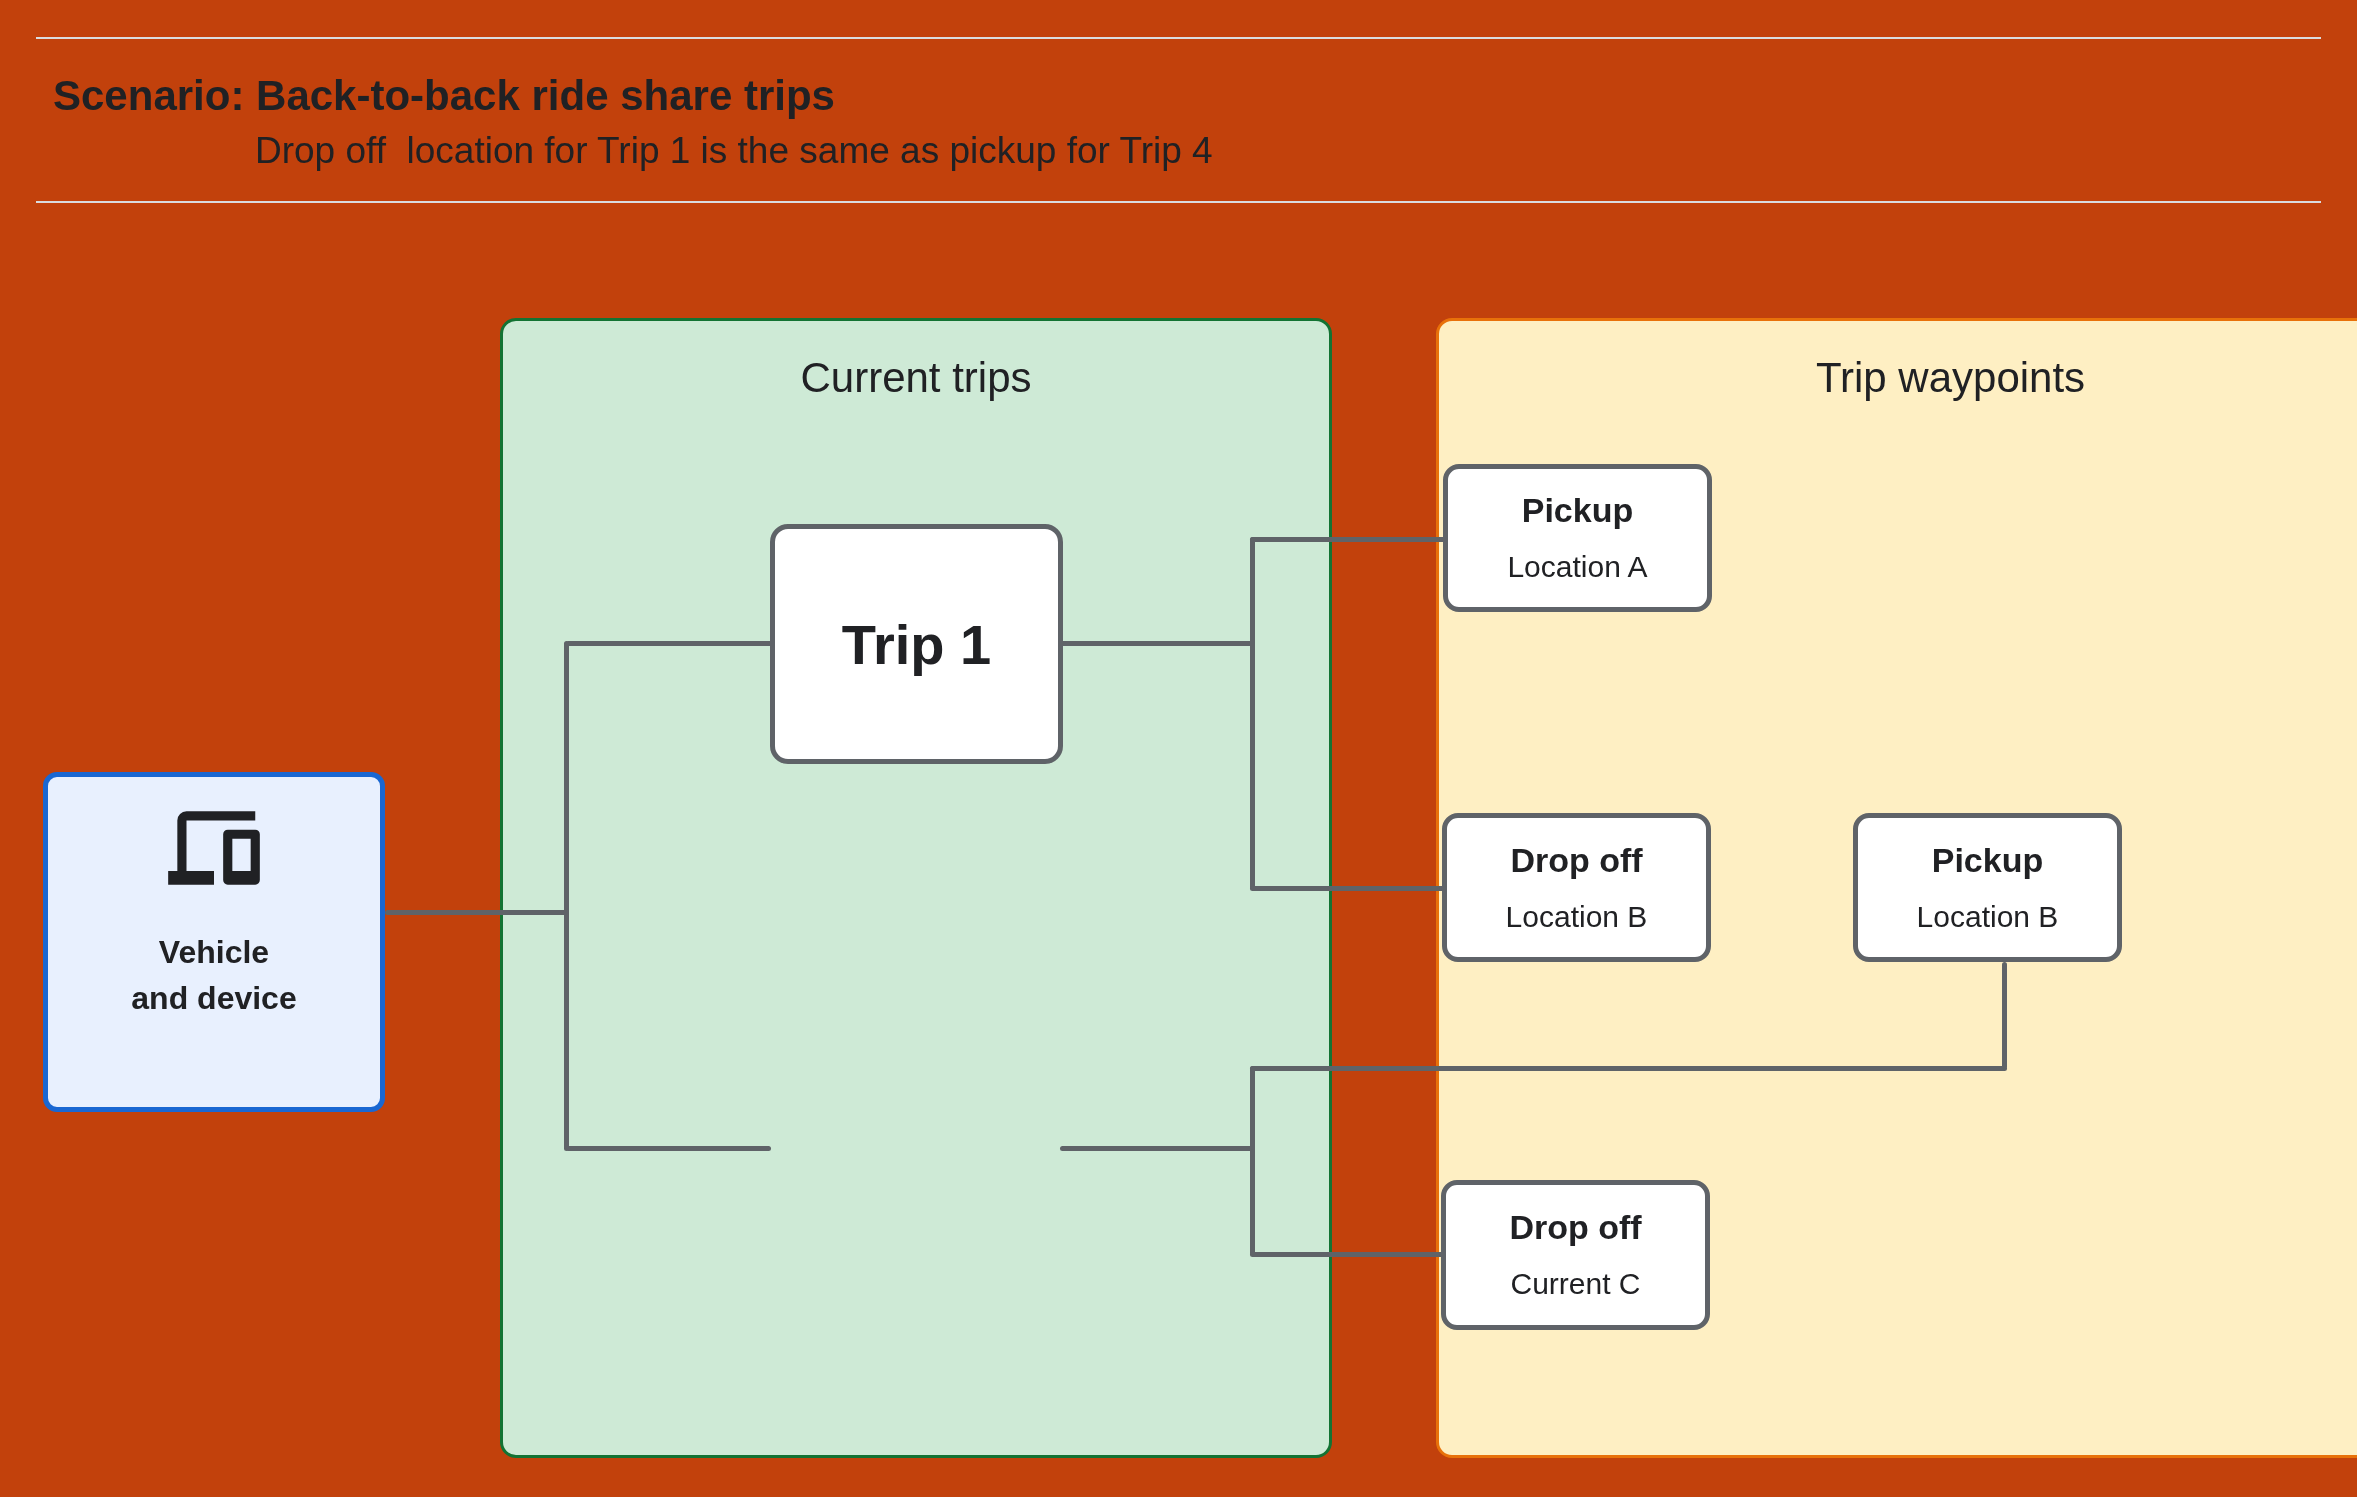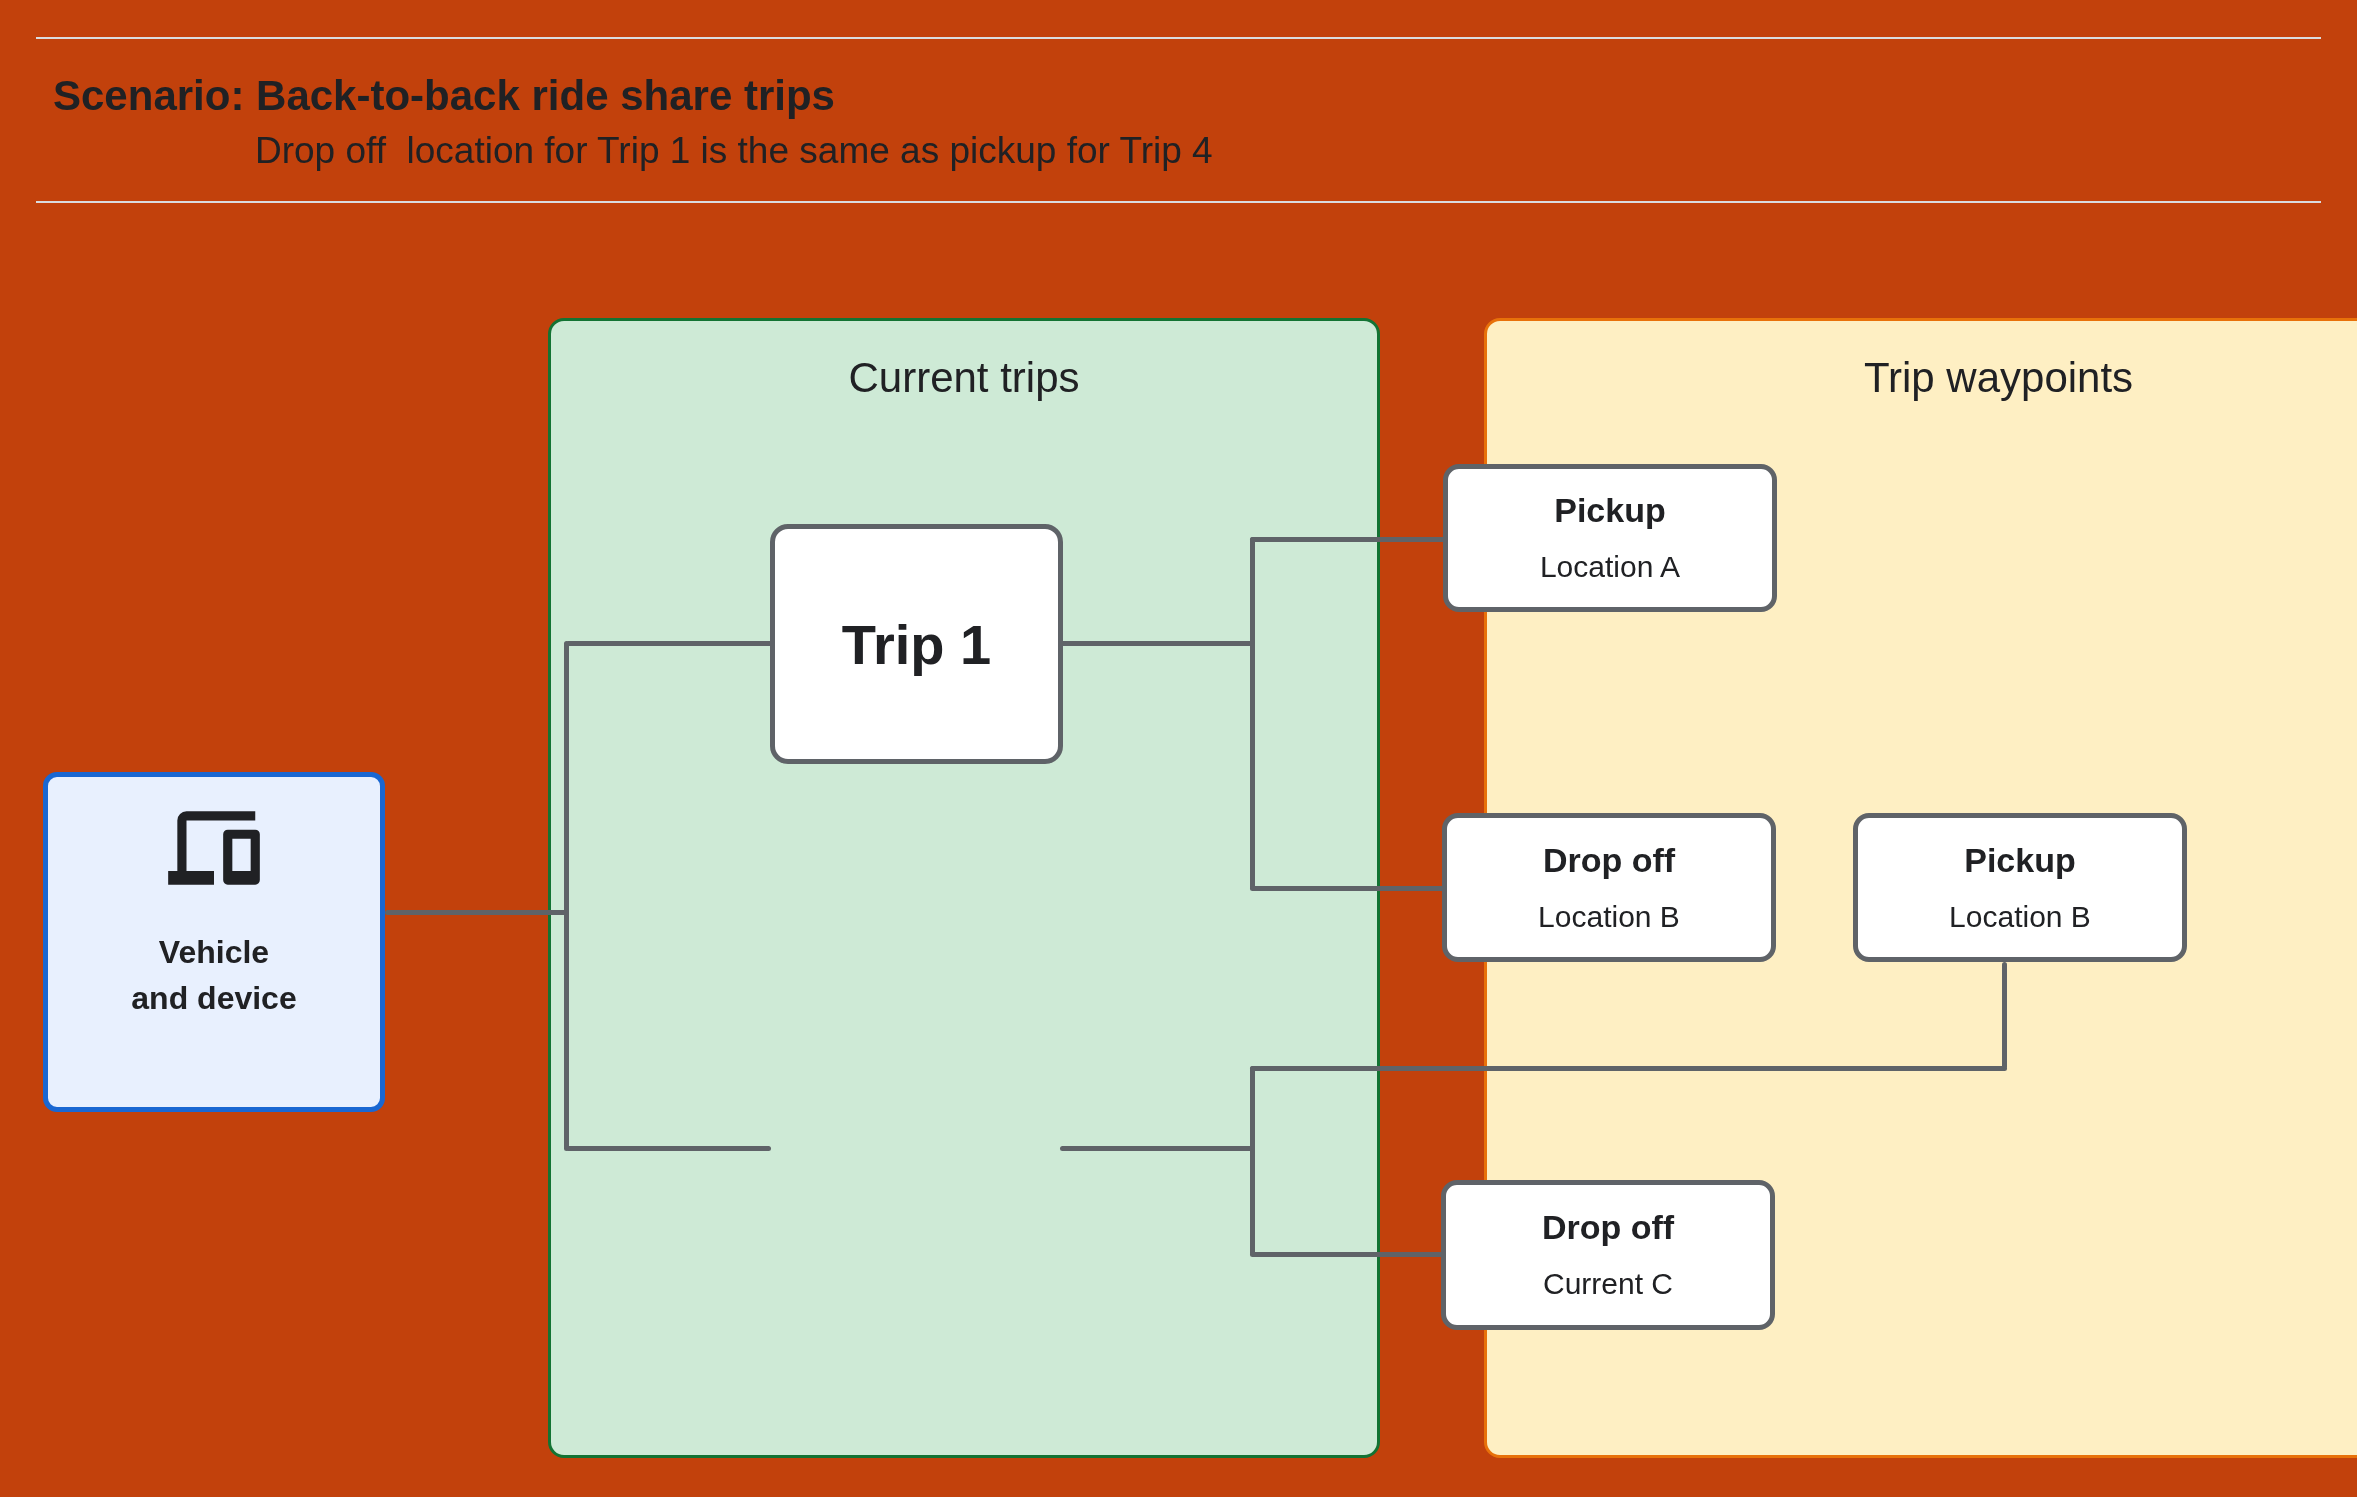--- a/index.html
+++ b/index.html
@@ -6,41 +6,41 @@
   .canvas{
     position:relative;width:2357px;height:1497px;background:#c2410c;overflow:hidden;
     font-family:Liberation Sans, sans-serif;color:var(--text,#202124);
   }
   .divider{position:absolute;left:36px;width:2285px;height:2px;background:var(--divider,#dadce0);}
   .divider.top{top:37px;}
   .divider.bottom{top:201px;}
   .title{position:absolute;left:53px;top:72px;font-size:42px;font-weight:700;line-height:48px;white-space:pre;}
   .subtitle{position:absolute;left:255px;top:128px;font-size:37px;font-weight:400;line-height:46px;white-space:pre;}
 
-  .container{position:absolute;top:318px;height:1140px;border-radius:16px;box-sizing:border-box;margin-left:48px;}
+  .container{position:absolute;top:318px;height:1140px;border-radius:16px;box-sizing:border-box;}
   .container.green{left:500px;width:832px;background:var(--green-fill,#ceead6);border:3px solid var(--green-border,#137333);}
   .container.orange{left:1436px;width:1029px;background:var(--orange-fill,#feefc3);border:3px solid var(--orange-border,#e8710a);}
   .container-title{width:100%;text-align:center;margin-top:32px;font-size:42px;font-weight:400;line-height:50px;}
 
   .line{position:absolute;background:var(--line-gray,#5f6368);border-radius:3px;}
 
   .node{position:absolute;box-sizing:border-box;background:#ffffff;border:5px solid var(--line-gray,#5f6368);
         display:flex;flex-direction:column;align-items:center;justify-content:center;text-align:center;}
   .node.vehicle{
     left:43px;top:772px;width:342px;height:340px;border-radius:14px;
     background:var(--blue-fill,#e8f0fe);border:5px solid var(--blue-border,#1967d2);
     justify-content:flex-start;
   }
   .vehicle-icon{margin-top:16px;}
   .vehicle-label{font-size:32px;font-weight:700;line-height:46px;margin-top:26px;}
   .node.trip{width:293px;height:240px;border-radius:18px;}
   .node.trip1{left:770px;top:524px;}
   .node.trip2{left:769px;top:1030px;}
   .trip-label{font-size:56px;font-weight:700;}
-  .node.waypoint{width:334px;height:150px;border-radius:16px;gap:16px;}
+  .node.waypoint{width:269px;height:150px;border-radius:16px;gap:16px;}
   .node.wp-pickup-a{left:1443px;top:464px;height:148px;}
   .node.wp-dropoff-b{left:1442px;top:813px;height:149px;}
   .node.wp-pickup-b{left:1853px;top:813px;height:149px;}
   .node.wp-dropoff-c{left:1441px;top:1180px;}
   .wp-title{font-size:34px;font-weight:700;line-height:42px;}
   .wp-sub{font-size:30px;font-weight:400;line-height:40px;}
 </style>
 </head>
 <body>
 

